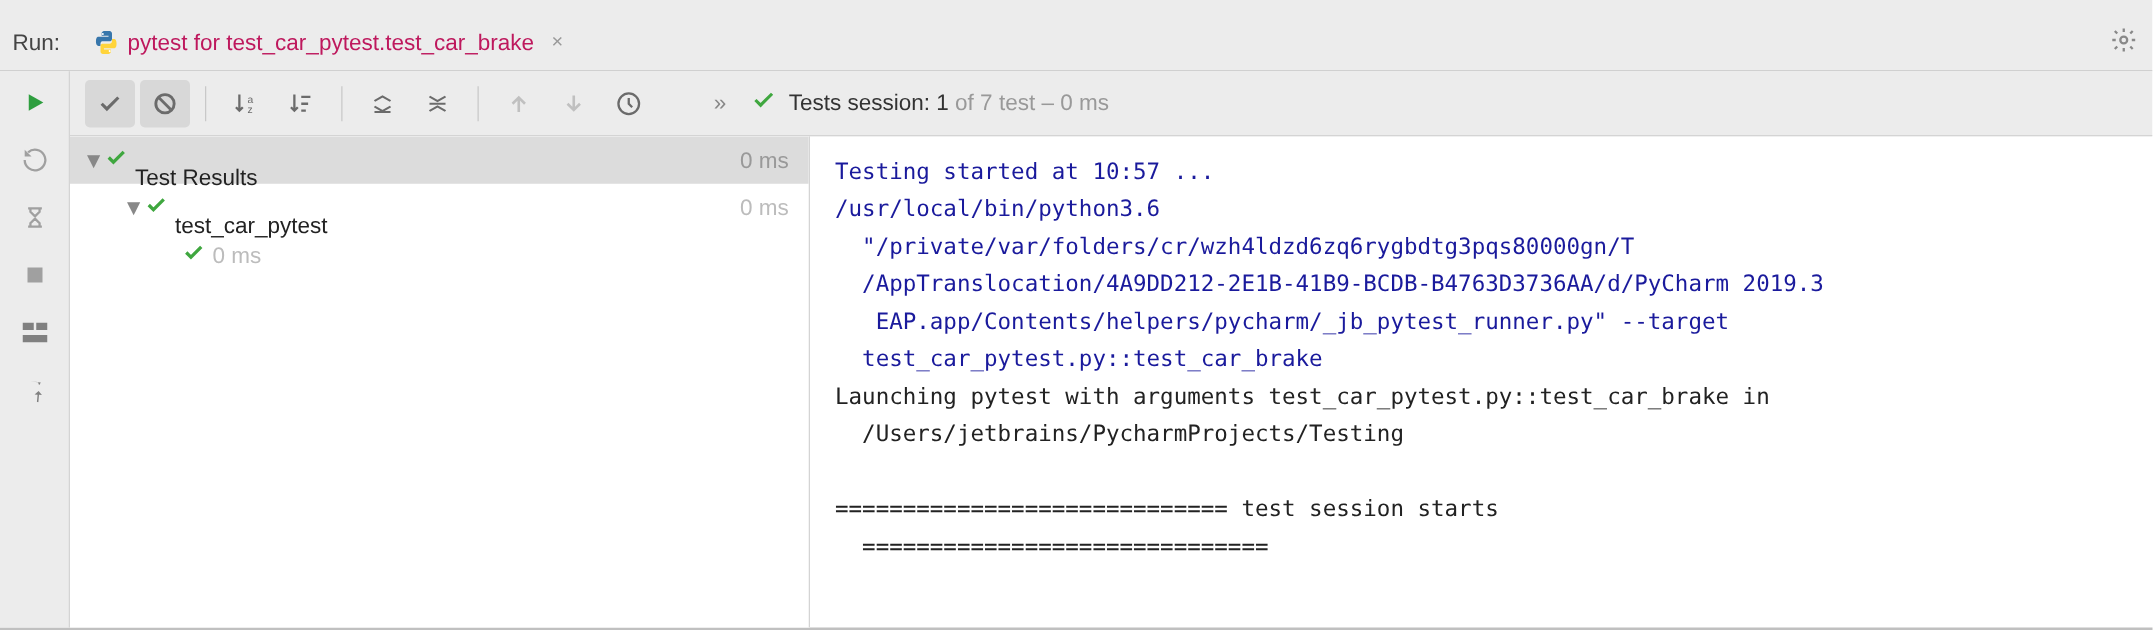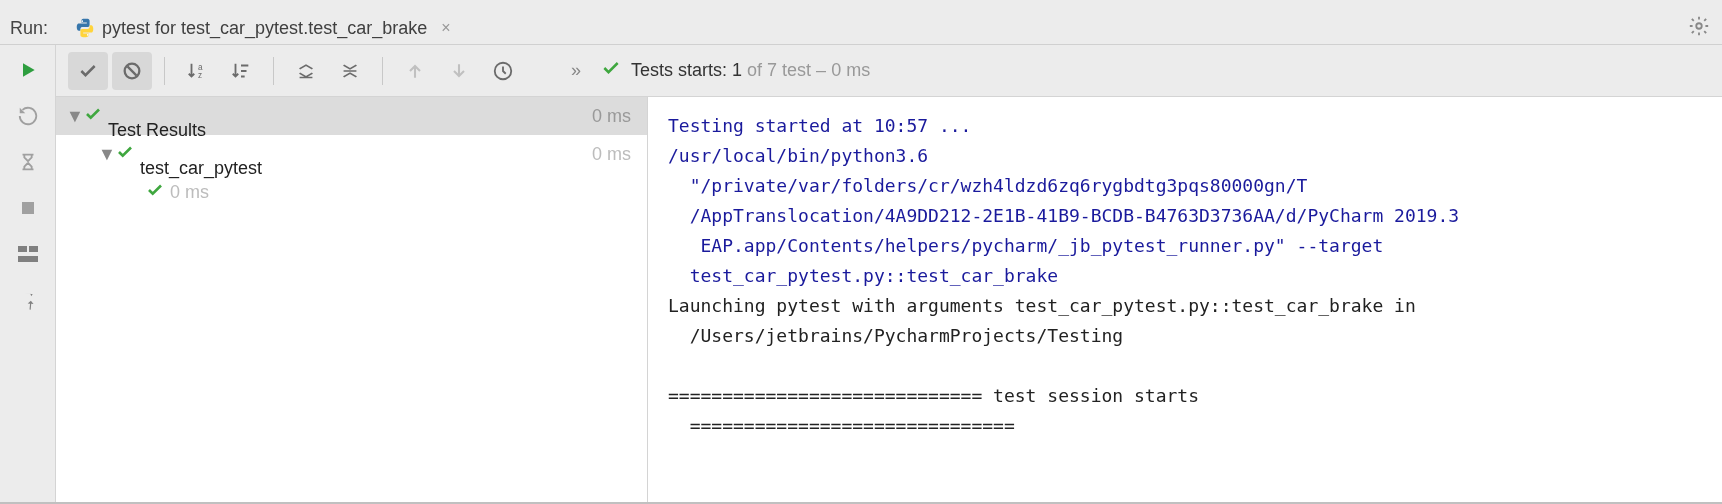--- a/index.html
+++ b/index.html
@@ -8,37 +8,37 @@
   font-size: 18px;
   background: #fff;
   width: 1722px;
   height: 504px;
   overflow: hidden;
   border-bottom: 2px solid #c0c0c0;
 }
 .header {
   display: flex;
   align-items: center;
-  height: 45px;
+  height: 57px;
   background: #ececec;
   border-bottom: 1px solid #d0d0d0;
   padding: 12px 12px 0 10px;
 }
 .run-label {
   color: #444;
   margin-right: 18px;
 }
 .header-tab {
   display: flex;
   align-items: center;
   gap: 6px;
   background: #ececec;
   padding: 0 8px;
 }
-.header-tab span.title { color: #404040; }
+.header-tab span.title { color: #be185d; }
 .close-x { color: #999; font-size: 16px; margin-left: 8px; }
 .gear { margin-left: auto; color: #777; }
 .body {
   display: flex;
   height: calc(504px - 45px - 2px);
 }
 .sidebar {
   width: 56px;
   background: #ececec;
   border-right: 1px solid #d4d4d4;
@@ -229,21 +229,21 @@
           </svg>
       </div>
       <span style="flex:0 0 40px"></span>
       <span style="color:#888;">»</span>
       <span class="check-lead">
         <svg width="20" height="20" viewBox="0 0 24 24" fill="none" stroke="#3fa73f" stroke-width="3">
             <path d="M4 12l5 5L20 6"></path>
           </svg>
       </span>
       <span class="tests-passed">
-        <span>Tests starts: </span><span>1</span><span class="gray"> of 7 test – </span><span class="gray">0 ms</span>
+        <span>Tests session: </span><span>1</span><span class="gray"> of 7 test – </span><span class="gray">0 ms</span>
       </span>
     </div>
 
     <div class="content">
       <div class="tree">
         <div class="tree-row root">
           <span class="disclosure">▼</span>
           <span class="check"><svg width="18" height="18" viewBox="0 0 24 24" fill="none" stroke="#3fa73f" stroke-width="3.5">
                 <path d="M4 12l5 5L20 6"></path>
               </svg></span>

